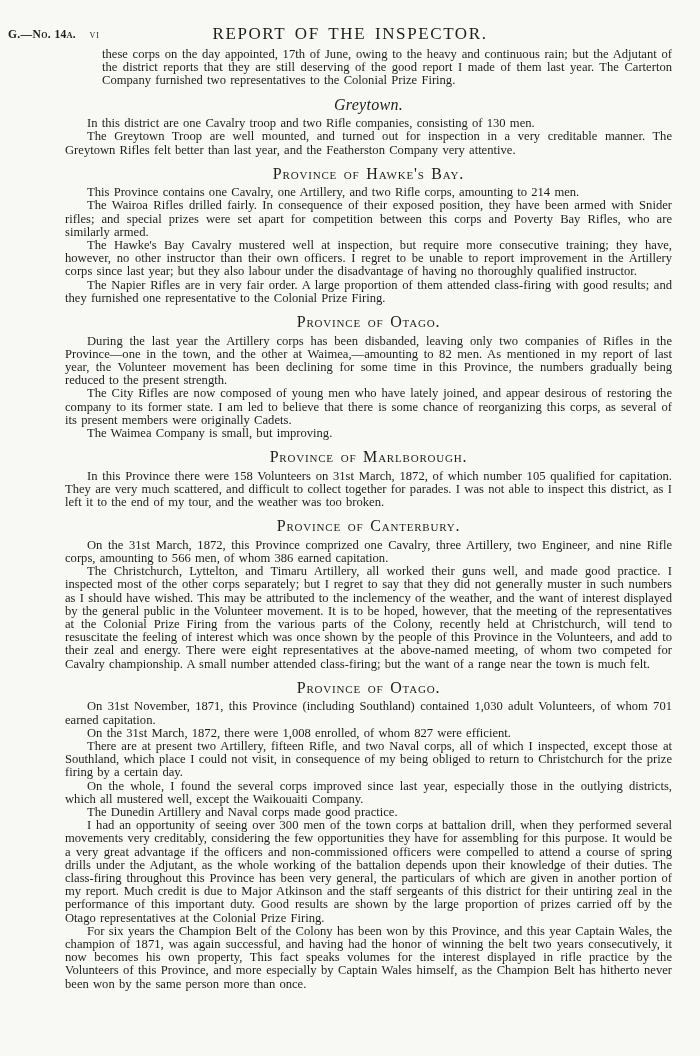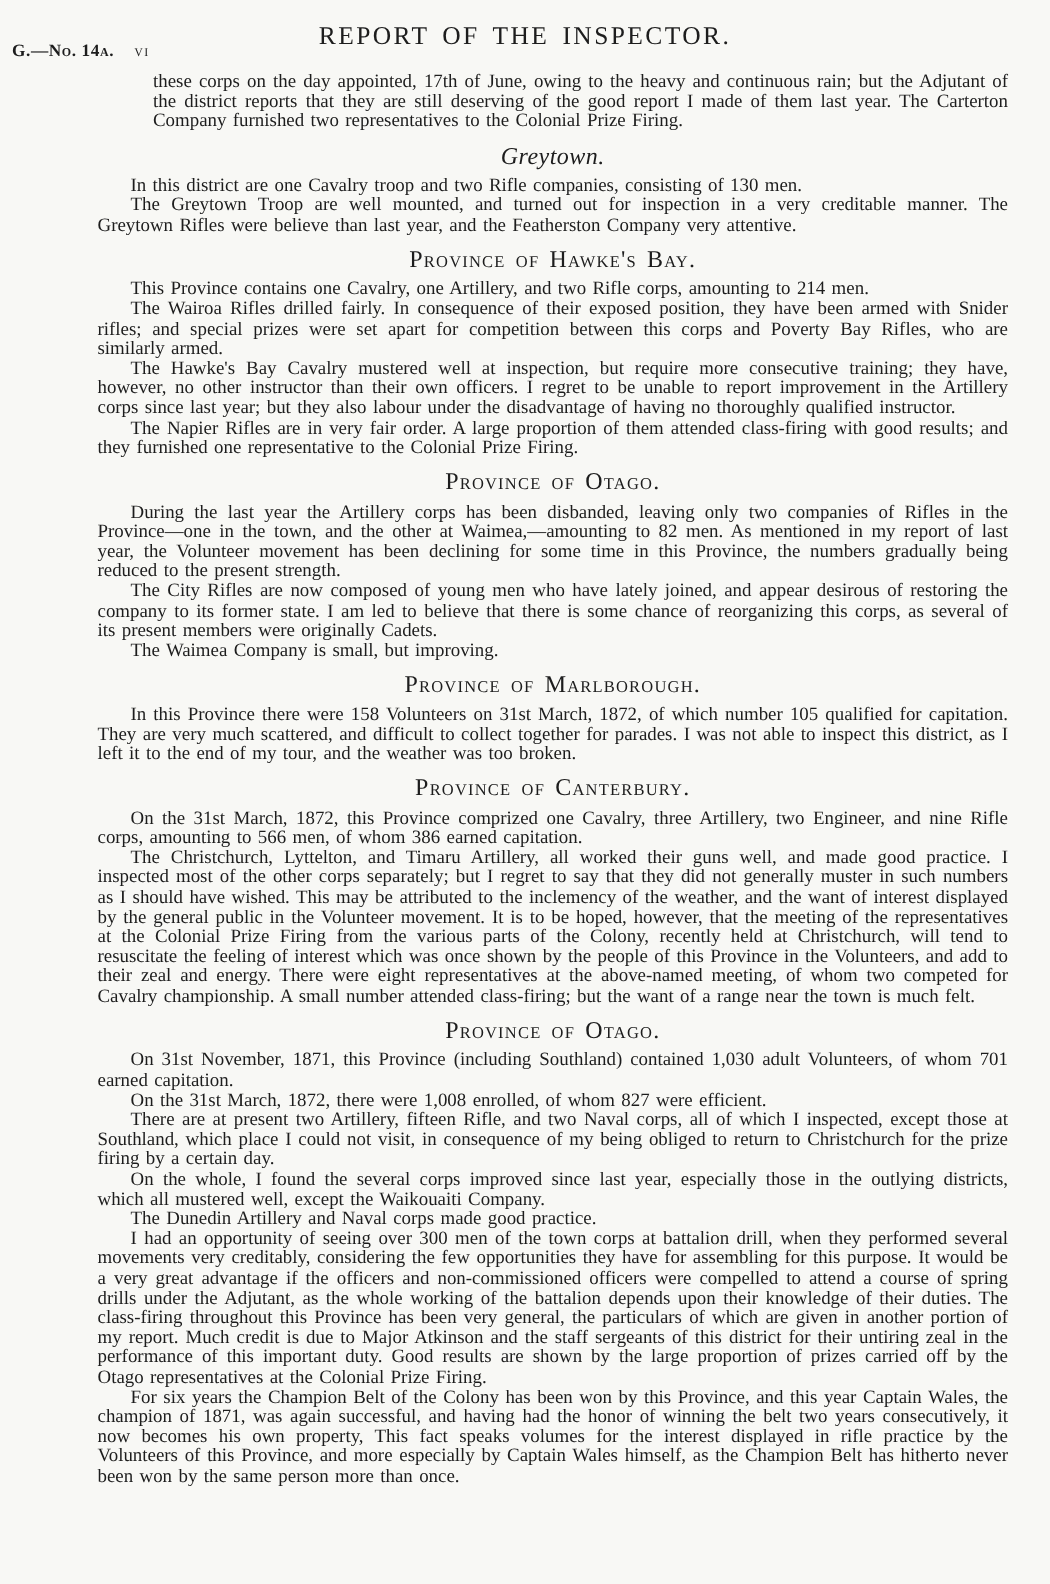--- a/index.html
+++ b/index.html
@@ -35,21 +35,21 @@
     font-weight: bold;
     font-variant: small-caps;
   }
   .folio-number {
     font-variant: small-caps;
     margin-left: 10px;
     letter-spacing: 1px;
   }
   .page-title {
     margin: 0;
-    padding-top: 14px;
+    padding-top: 24px;
     text-align: center;
     font-size: 17px;
     font-weight: normal;
     letter-spacing: 1.6px;
     word-spacing: 3px;
   }
   .content {
     padding: 12px 28px 0 65px; 
   }
   .content p {
@@ -93,21 +93,21 @@
     </div>
     <h1 class="page-title">REPORT OF THE INSPECTOR.</h1>
   </header>
 
   <main class="content">
 
     <p class="continuation">these corps on the day appointed, 17th of June, owing to the heavy and continuous rain; but the Adjutant of the district reports that they are still deserving of the good report I made of them last year. The Carterton Company furnished two representatives to the Colonial Prize Firing.</p>
 
     <h2 class="section-heading italic">Greytown.</h2>
     <p>In this district are one Cavalry troop and two Rifle companies, consisting of 130 men.</p>
-    <p>The Greytown Troop are well mounted, and turned out for inspection in a very creditable manner. The Greytown Rifles were believe than last year, and the Featherston Company very attentive.</p>
+    <p>The Greytown Troop are well mounted, and turned out for inspection in a very creditable manner. The Greytown Rifles felt better than last year, and the Featherston Company very attentive.</p>
 
     <h2 class="section-heading smallcaps">Province of Hawke's Bay.</h2>
     <p>This Province contains one Cavalry, one Artillery, and two Rifle corps, amounting to 214 men.</p>
     <p>The Wairoa Rifles drilled fairly. In consequence of their exposed position, they have been armed with Snider rifles; and special prizes were set apart for competition between this corps and Poverty Bay Rifles, who are similarly armed.</p>
     <p>The Hawke's Bay Cavalry mustered well at inspection, but require more consecutive training; they have, however, no other instructor than their own officers. I regret to be unable to report improvement in the Artillery corps since last year; but they also labour under the disadvantage of having no thoroughly qualified instructor.</p>
     <p>The Napier Rifles are in very fair order. A large proportion of them attended class-firing with good results; and they furnished one representative to the Colonial Prize Firing.</p>
 
     <h2 class="section-heading smallcaps">Province of Otago.</h2>
     <p>During the last year the Artillery corps has been disbanded, leaving only two companies of Rifles in the Province—one in the town, and the other at Waimea,—amounting to 82 men. As mentioned in my report of last year, the Volunteer movement has been declining for some time in this Province, the numbers gradually being reduced to the present strength.</p>
     <p>The City Rifles are now composed of young men who have lately joined, and appear desirous of restoring the company to its former state. I am led to believe that there is some chance of reorganizing this corps, as several of its present members were originally Cadets.</p>

